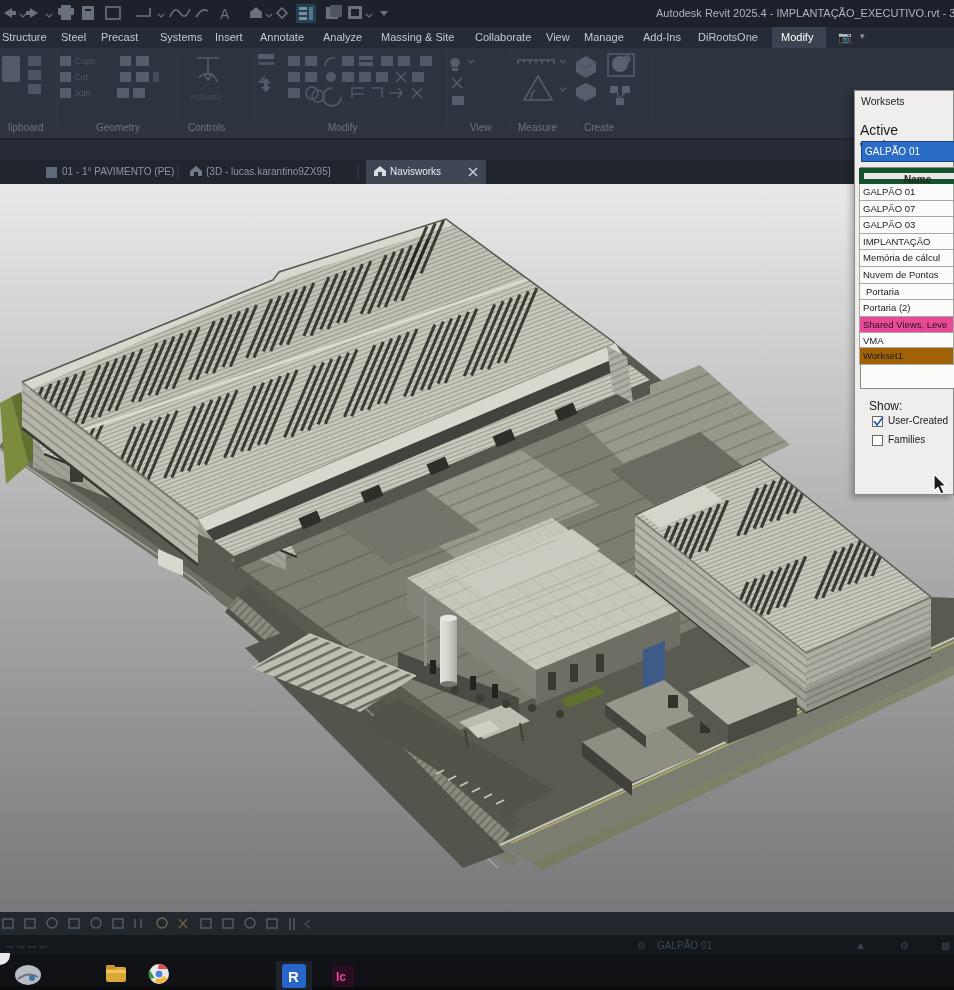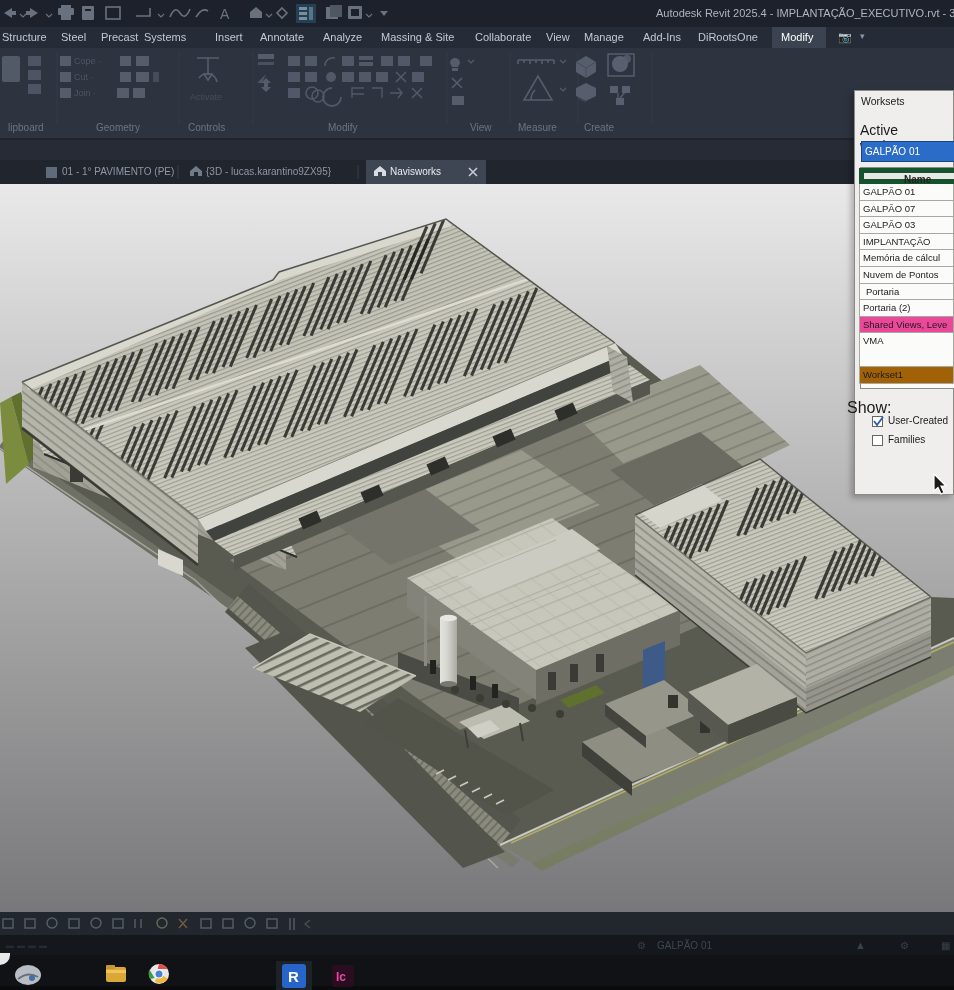--- a/index.html
+++ b/index.html
@@ -376,21 +376,21 @@
   <path d="M380,11 l4,5 4,-5 z"></path>
  </g>
 </svg>
 
 <div class="abs" style="left:0;top:27px;width:954px;height:21px;background:#262c37"></div>
 <div class="abs" style="left:772px;top:27px;width:54px;height:21px;background:#3b4350"></div>
 <div class="abs" style="left:0;top:31px;width:766px;height:14px;color:#c3c9d4;font-size:11px">
  <span class="abs" style="left:2px">Structure</span>
  <span class="abs" style="left:61px">Steel</span>
  <span class="abs" style="left:101px">Precast</span>
- <span class="abs" style="left:144px">Systems</span>
+ <span class="abs" style="left:160px">Systems</span>
  <span class="abs" style="left:215px">Insert</span>
  <span class="abs" style="left:260px">Annotate</span>
  <span class="abs" style="left:323px">Analyze</span>
  <span class="abs" style="left:381px">Massing &amp; Site</span>
  <span class="abs" style="left:475px">Collaborate</span>
  <span class="abs" style="left:546px">View</span>
  <span class="abs" style="left:584px">Manage</span>
  <span class="abs" style="left:643px">Add-Ins</span>
  <span class="abs" style="left:698px">DiRootsOne</span>
  <span class="abs" style="left:781px;color:#fff">Modify</span>
@@ -589,24 +589,24 @@
 <div class="abs" style="left:859px;top:184px;width:95px;font-size:9.5px;color:#1a1a1a">
   <div style="height:16.5px;border:1px solid #a8a8a2;border-top:none;background:#fbfbfa;padding:2px 0 0 3px">GALPÃO 01</div>
   <div style="height:16.5px;border:1px solid #a8a8a2;border-top:none;background:#fbfbfa;padding:2px 0 0 3px">GALPÃO 07</div>
   <div style="height:16.5px;border:1px solid #a8a8a2;border-top:none;background:#fbfbfa;padding:2px 0 0 3px">GALPÃO 03</div>
   <div style="height:16.5px;border:1px solid #a8a8a2;border-top:none;background:#fbfbfa;padding:2px 0 0 3px">IMPLANTAÇÃO</div>
   <div style="height:16.5px;border:1px solid #a8a8a2;border-top:none;background:#fbfbfa;padding:2px 0 0 3px;white-space:nowrap">Memória de cálcul</div>
   <div style="height:17px;border:1px solid #a8a8a2;border-top:none;background:#fbfbfa;padding:2px 0 0 3px;white-space:nowrap">Nuvem de Pontos</div>
   <div style="height:16.5px;border:1px solid #a8a8a2;border-top:none;background:#fbfbfa;padding:2px 0 0 6px">Portaria</div>
   <div style="height:16.5px;border:1px solid #a8a8a2;border-top:none;background:#fbfbfa;padding:2px 0 0 3px">Portaria (2)</div>
   <div style="height:16.5px;border:1px solid #a8a8a2;border-top:none;background:#ec4899;padding:2px 0 0 3px;white-space:nowrap">Shared Views, Leve</div>
-  <div style="height:34px;border:1px solid #a8a8a2;border-top:none;background:#fbfbfa;padding:2px 0 0 3px">VMA</div>
+  <div style="height:15px;border:1px solid #a8a8a2;border-top:none;background:#fbfbfa;padding:2px 0 0 3px">VMA</div>
   <div style="height:16.5px;border:1px solid #a8a8a2;border-top:none;background:#a16207;padding:2px 0 0 3px">Workset1</div>
 </div>
-<div class="abs" style="left:847px;top:399px;color:#1a1a1a;font-size:16px">Show:</div>
+<div class="abs" style="left:869px;top:399px;color:#1a1a1a;font-size:12px">Show:</div>
 <div class="abs" style="left:872px;top:416px;width:11px;height:11px;background:#fff;border:1px solid #666"></div>
 <svg class="abs" style="left:872px;top:415px" width="13" height="13">
       <path d="M2,6 l3,4 6,-8" stroke="#2a5fb0" stroke-width="1.8" fill="none"></path>
     </svg>
 <div class="abs" style="left:888px;top:415px;color:#1a1a1a;font-size:10px">User-Created</div>
 <div class="abs" style="left:872px;top:435px;width:11px;height:11px;background:#fff;border:1px solid #666"></div>
 <div class="abs" style="left:888px;top:434px;color:#1a1a1a;font-size:10px">Families</div>
 <svg class="abs" style="left:931px;top:473px" width="18" height="24" viewBox="0 0 18 24">
  <path d="M3,1 L3,18 L7,14.5 L10,21 L13,19.5 L10,13 L15,13 Z" fill="#1a1a1a" stroke="#fff" stroke-width="1.2"></path>
 </svg>

